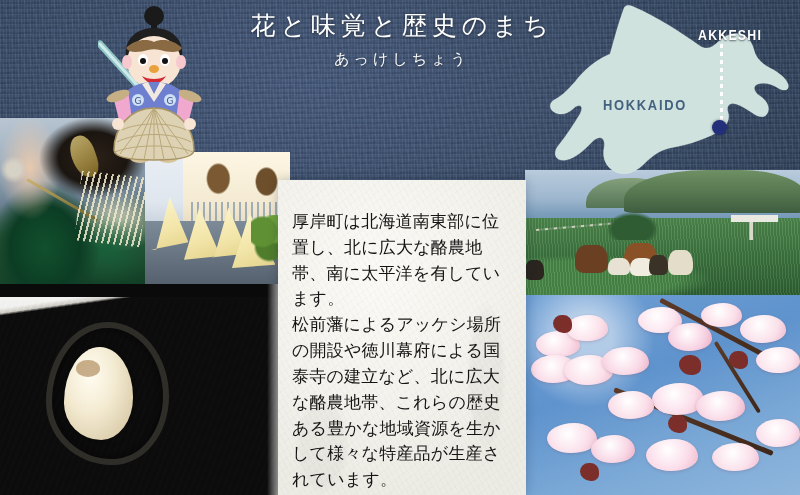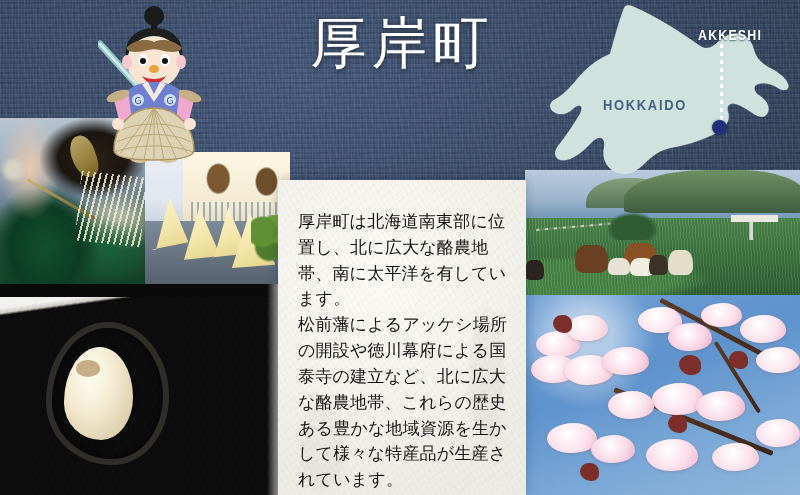--- a/index.html
+++ b/index.html
@@ -208,21 +208,21 @@
   }
   .paper::before{
     content:"";position:absolute;inset:0;
     background:
       radial-gradient(ellipse 10% 30% at 84% 62%, rgba(0,0,0,.035) 0 60%, rgba(0,0,0,0) 80%),
       radial-gradient(ellipse 14% 20% at 18% 84%, rgba(0,0,0,.03) 0 60%, rgba(0,0,0,0) 80%);
   }
   .body-text{
     position:relative;padding:29px 16px 0 14px;
     font-family:"DejaVu Sans","Liberation Sans",sans-serif;
-    font-size:17px;line-height:1.52;color:#141414;letter-spacing:.2px;margin-left:6px;
+    font-size:17px;line-height:1.52;color:#141414;letter-spacing:.2px;
   }
   .body-text p{margin:0;}
 </style>
 </head>
 <body>
 
 <div class="banner">
 
   <div class="bg-denim"></div>
 
@@ -330,21 +330,22 @@
                C150,43 140,36 130,30 C118,23 106,16 94,11
                C90,9 86,8 84,12 Z" fill="none" stroke="rgba(255,255,255,.25)" stroke-width="1"></path>
     </svg>
     <div class="leader-dots"></div>
     <div class="marker-dot"></div>
     <div class="map-label-hokkaido">HOKKAIDO</div>
     <div class="map-label-akkeshi">AKKESHI</div>
   </div>
 
   <div class="header-text">
-    <div class="townname">厚岸町</div>
+    <div class="tagline">花と味覚と歴史のまち</div>
+    <div class="ruby">あっけしちょう</div>
   </div>
 
   <svg class="mascot" viewBox="0 0 112 172">
 
     <g>
       <line x1="2" y1="40" x2="40" y2="82" stroke="#8fc4c4" stroke-width="7" stroke-linecap="round"></line>
       <line x1="2" y1="40" x2="40" y2="82" stroke="#cfeaea" stroke-width="3" stroke-linecap="round"></line>
     </g>
 
     <circle cx="56" cy="12" r="10" fill="#1a1a1a"></circle>

